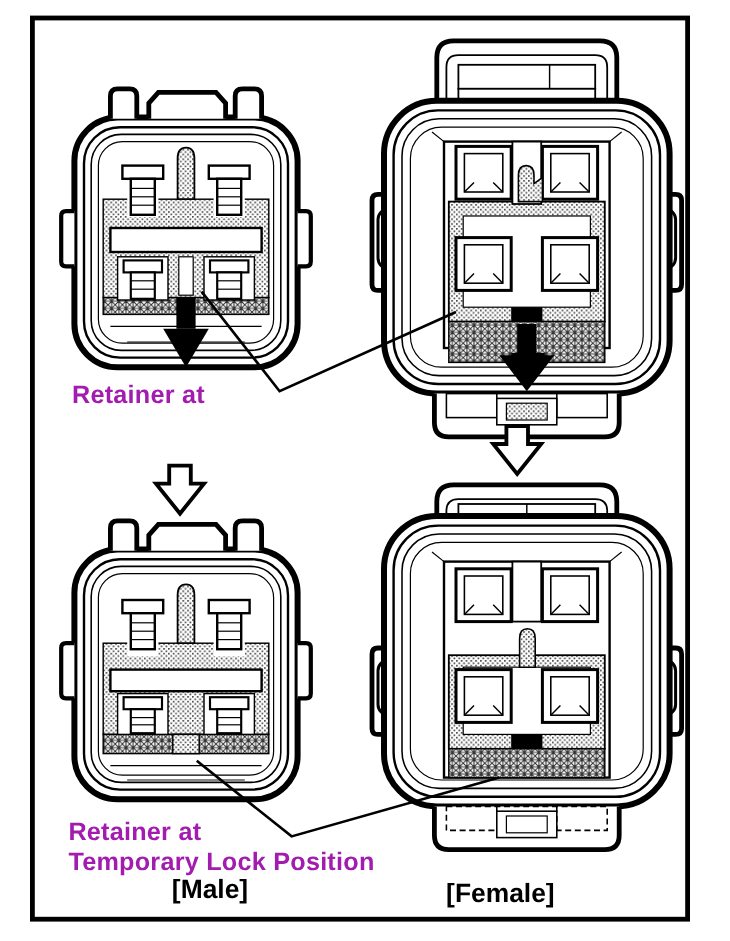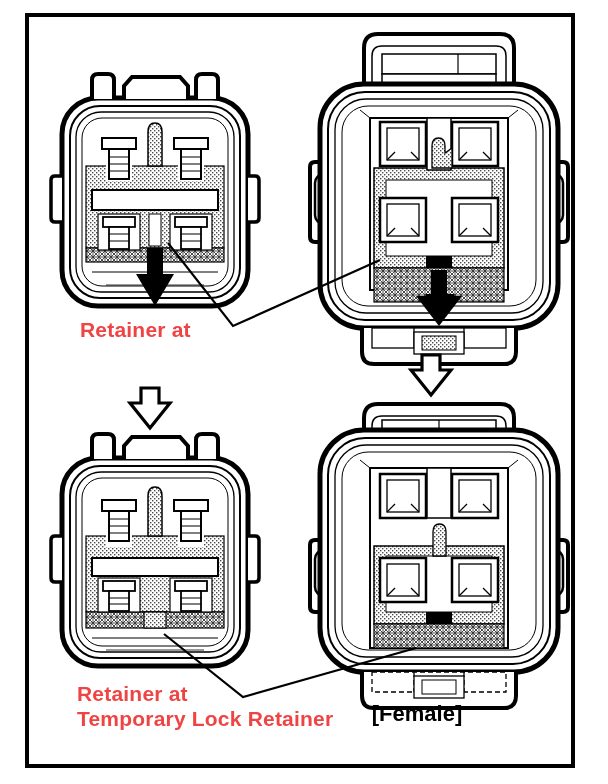--- a/index.html
+++ b/index.html
@@ -7,21 +7,21 @@
     position:relative;width:608px;height:784px;background:#ffffff;
     font-family:"Liberation Sans",sans-serif;color:#000;overflow:hidden;
   }
   .frame{
     position:absolute;left:25px;top:13px;width:542px;height:747px;
     border:4px solid #000;background:#fff;
   }
   svg{position:absolute;overflow:visible;}
   .callout{
     position:absolute;font-size:21px;font-weight:700;line-height:25px;
-    color:#ef4444;letter-spacing:0.2px;white-space:nowrap;margin-left:20px;
+    color:#a21caf;letter-spacing:0.2px;white-space:nowrap;
   }
   .caption{
     position:absolute;font-size:22px;font-weight:700;color:#000;
     width:150px;text-align:center;white-space:nowrap;
   }
   .ln{stroke:#000;}
 </style>
 </head>
 <body>
 
@@ -291,18 +291,19 @@
   </svg>
   <svg style="left:409px;top:353px" width="44" height="44" viewBox="0 0 44 44">
     <path d="M13,2 h18 v15 h11 l-20,25 l-20,-25 h11 z" fill="#fff" stroke="#000" stroke-width="3.2"></path>
   </svg>
 
   <div class="callout" style="left:60px;top:317px">
     <div>Retainer at</div>
   </div>
   <div class="callout" style="left:57px;top:681px">
     <div>Retainer at</div>
-    <div>Temporary Lock Retainer</div>
+    <div>Temporary Lock Position</div>
   </div>
 
-  <div class="caption" style="left:342px;top:701px">[Female]</div>
+  <div class="caption" style="left:100px;top:728px">[Male]</div>
+  <div class="caption" style="left:342px;top:732px">[Female]</div>
 
 </div>
 
 </body></html>

